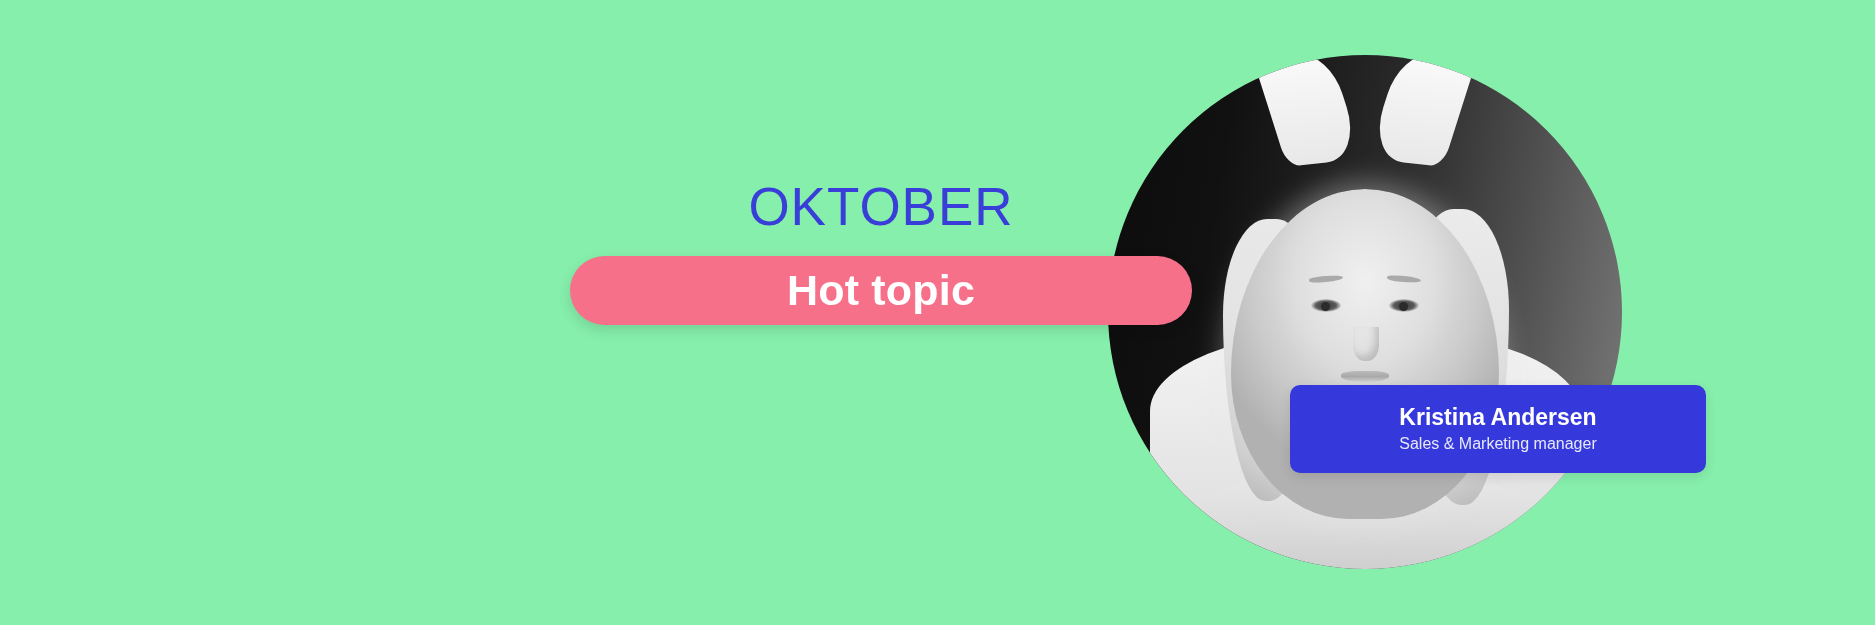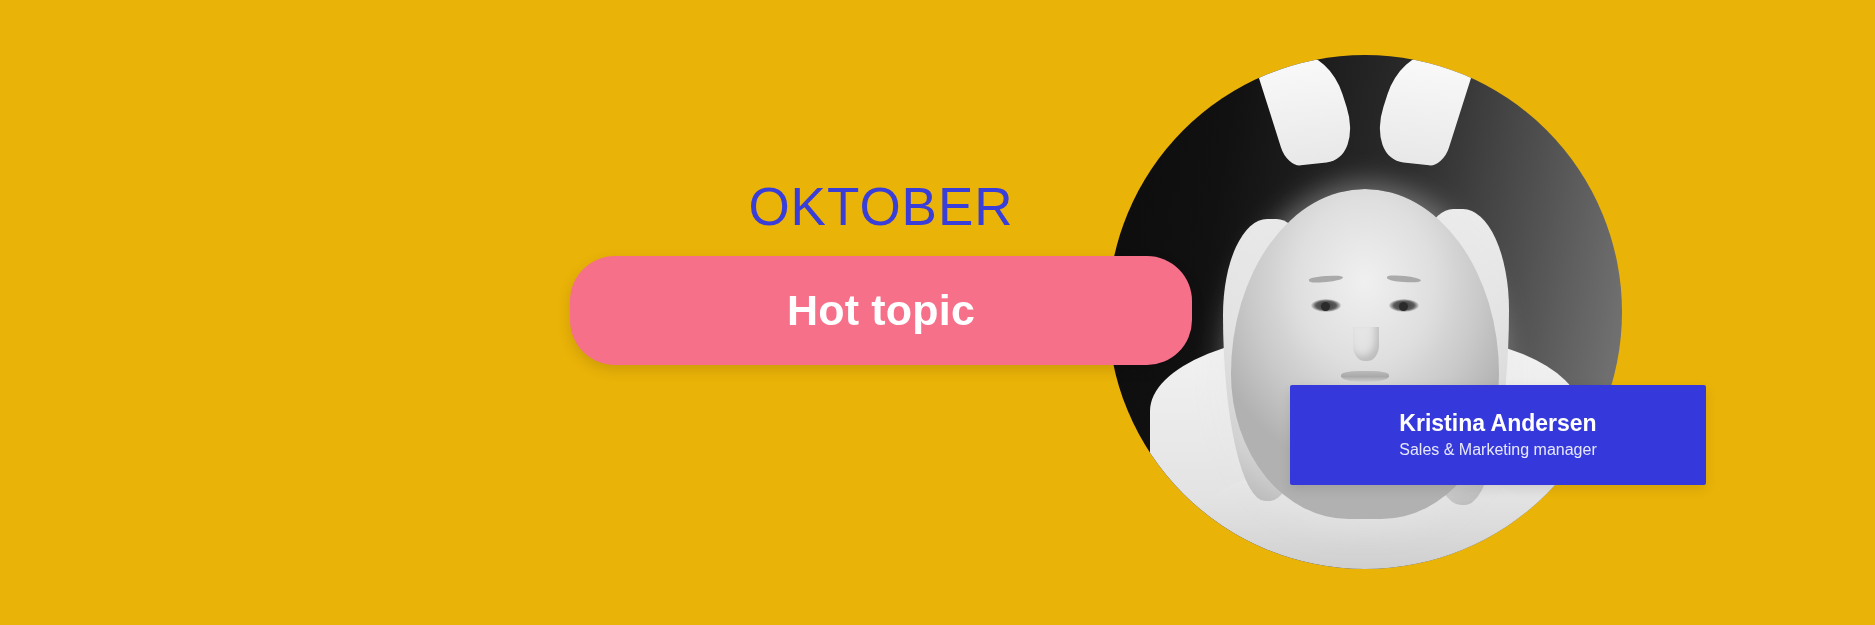--- a/index.html
+++ b/index.html
@@ -7,21 +7,21 @@
     padding: 0;
     background: #ffffff;
   }
   body {
     font-family: "Liberation Sans", sans-serif;
   }
   #banner {
     position: relative;
     width: 1875px;
     height: 625px;
-    background: #eab308;
+    background: #86efac;
     overflow: hidden;
   }
 
   
   #portrait-circle {
     position: absolute;
     left: 1108px;
     top: 55px;
     width: 514px;
     height: 514px;
@@ -202,21 +202,21 @@
     font-weight: 400;
     white-space: nowrap;
   }
 
   
   #hot-topic-pill {
     position: absolute;
     left: 570px;
     top: 256px;
     width: 622px;
-    height: 109px;
+    height: 69px;
     background: #F7708A;
     border-radius: 45px;
     box-shadow: 0 5px 14px rgba(0,0,0,0.13);
     display: flex;
     align-items: center;
     justify-content: center;
   }
   #hot-topic-label {
     color: #ffffff;
     font-size: 43px;
@@ -225,23 +225,23 @@
     line-height: 1;
     white-space: nowrap;
   }
 
   
   #speaker-card {
     position: absolute;
     left: 1290px;
     top: 385px;
     width: 416px;
-    height: 100px;
+    height: 88px;
     background: #3539DB;
-    border-radius: 2px;
+    border-radius: 10px;
     display: flex;
     flex-direction: column;
     align-items: center;
     justify-content: center;
     box-shadow: 0 4px 12px rgba(0,0,0,0.10);
   }
   #speaker-name {
     color: #ffffff;
     font-size: 23px;
     font-weight: bold;

